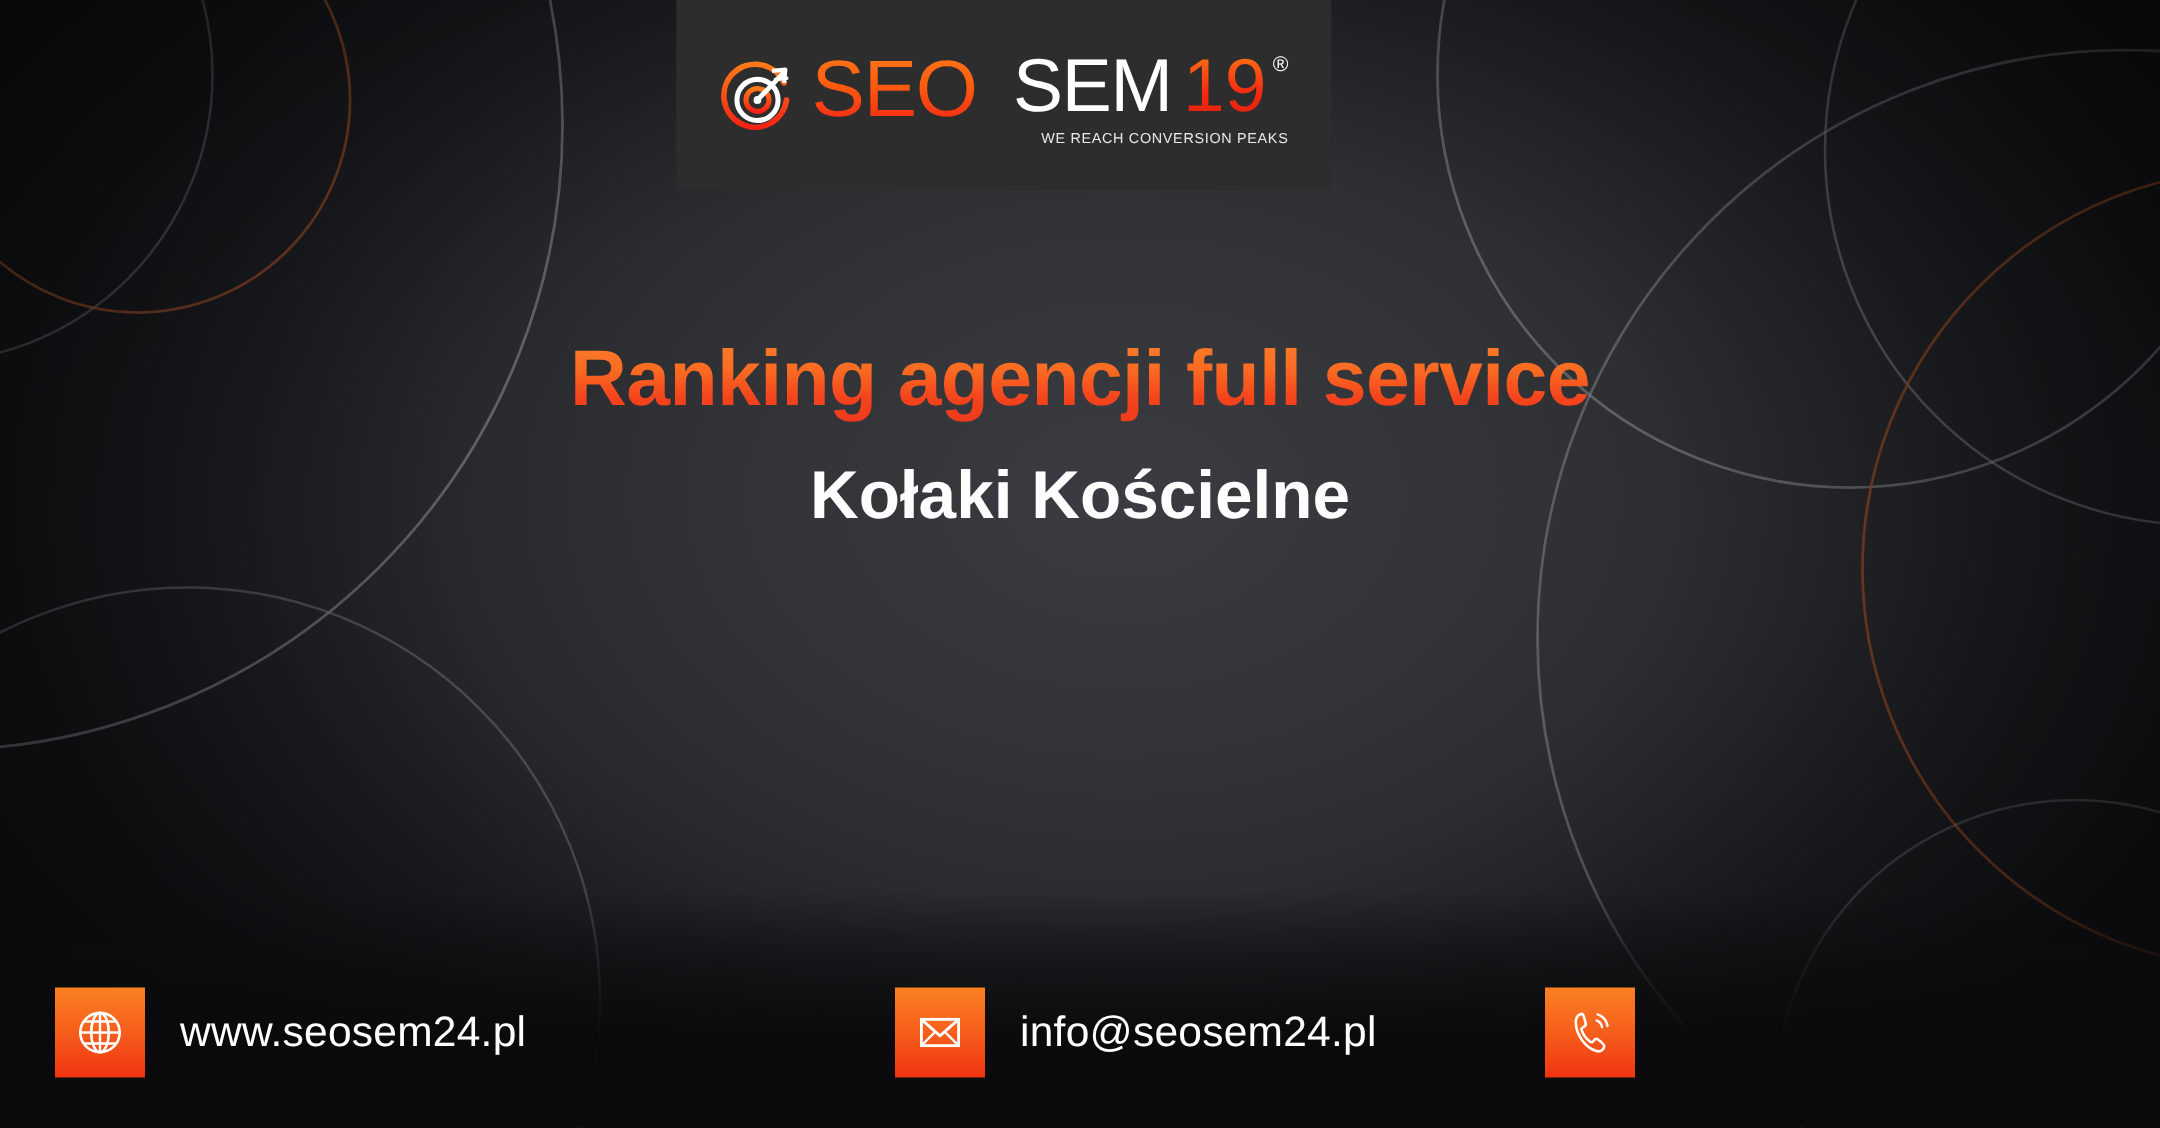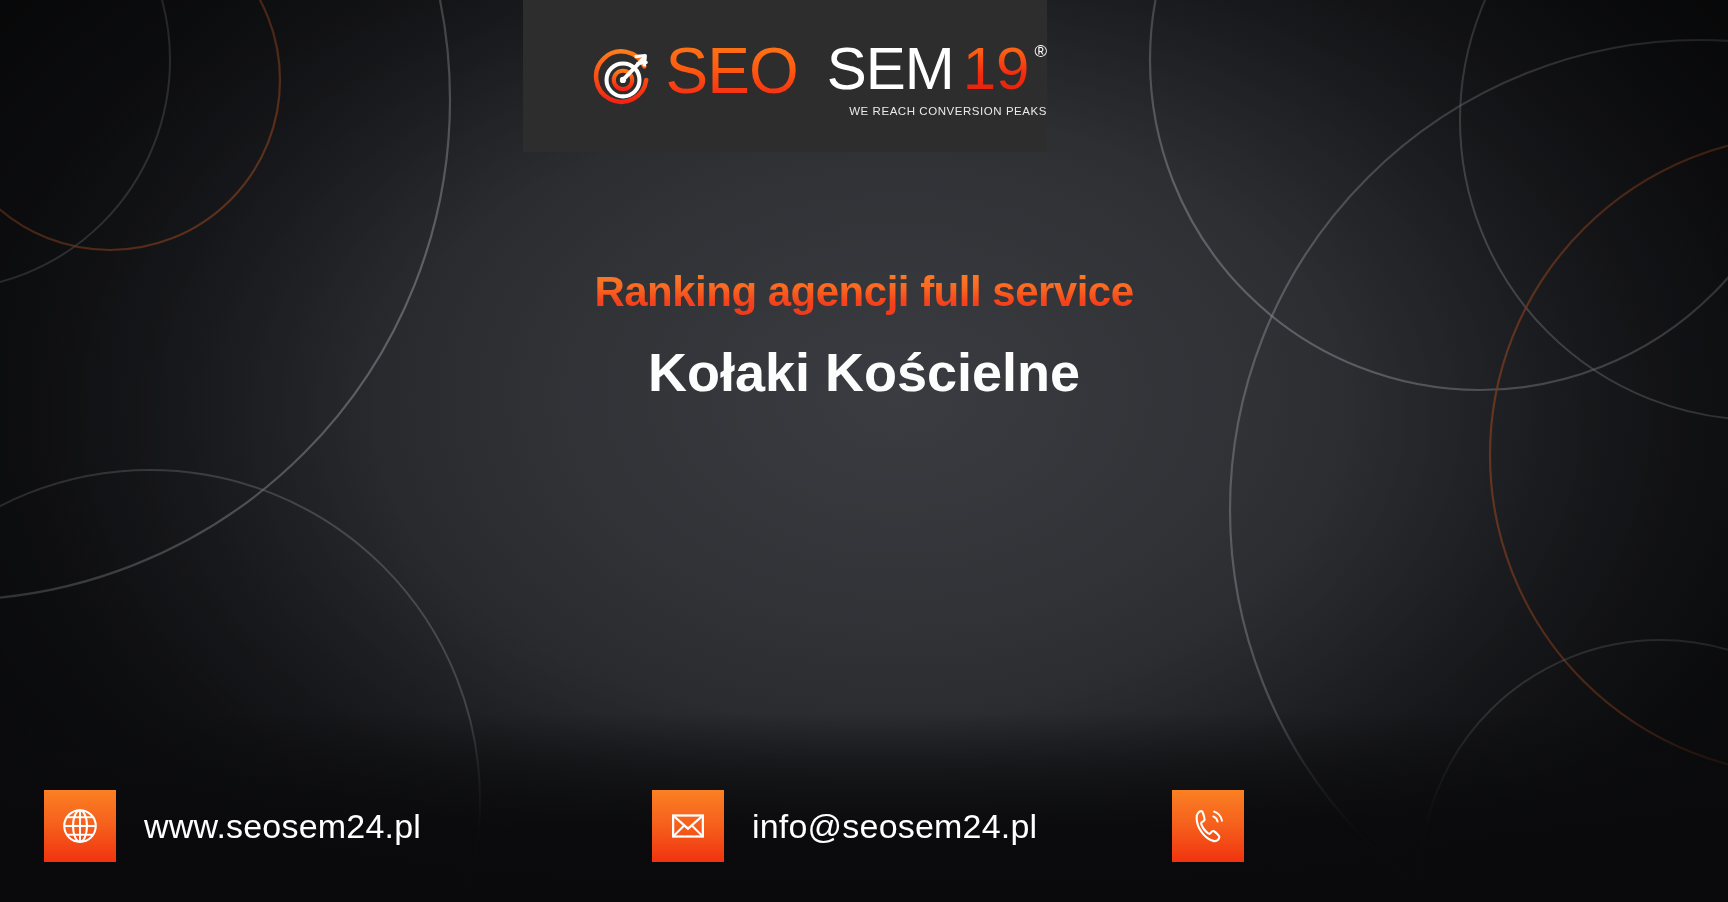--- a/index.html
+++ b/index.html
@@ -27,25 +27,25 @@
 
   .bg-deco{
     position:absolute; inset:0;
     z-index:1;
     pointer-events:none;
   }
 
   
   .logo-band{
     position:absolute;
-    left:523px; top:0;
+    left:541px; top:0;
     width:524px; height:152px;
     background:#2d2d2d;
     z-index:4;
-    display:flex; align-items:center; justify-content:flex-end;
+    display:flex; align-items:center; justify-content:center;
   }
   .logo{
     display:flex; align-items:center; gap:12px;
     transform:translateY(2px);
   }
   .logo-mark{ width:62px; height:62px; flex:none; }
   .logo-word{ display:flex; align-items:flex-start; }
   .logo-seo{
     font-size:64px; font-weight:400; letter-spacing:-1px;
     line-height:1;
@@ -68,21 +68,21 @@
     font-size:11.5px; letter-spacing:.55px; color:#e9e9e9;
     margin-top:6px; text-align:right; white-space:nowrap;
   }
 
   
   .main{
     position:absolute; left:0; right:0; top:268px;
     z-index:5; text-align:center;
   }
   .title{
-    font-size:42px; font-weight:bold; line-height:1.12;
+    font-size:63px; font-weight:bold; line-height:1.12;
     letter-spacing:-.5px;
     background:linear-gradient(180deg,#f9822c 0%,#fa6a22 40%,#f4431c 72%,#ee3a1c 100%);
     -webkit-background-clip:text; background-clip:text; color:transparent;
     white-space:nowrap;
   }
   .subtitle{
     margin-top:28px;
     font-size:54px; font-weight:700; color:#fdfdfd; line-height:1.1;
     white-space:nowrap;
   }
@@ -92,21 +92,21 @@
     position:absolute; left:0; bottom:0; width:1728px; height:190px;
     z-index:6;
     background:linear-gradient(180deg, rgba(12,12,14,0) 0%, rgba(12,12,14,.55) 28%, rgba(10,10,12,.95) 62%, #0a0a0c 100%);
   }
   .footer-row{
     position:absolute; left:0; right:0; bottom:40px;
     display:flex; align-items:center;
     padding-left:44px; padding-right:40px;
   }
   .fitem{ display:flex; align-items:center; }
-  .fitem.web{ width:608px; }
+  .fitem.web{ width:672px; }
   .fitem.mail{ width:520px; }
   .fitem.tel{ flex:1; }
   .fbadge{
     width:72px; height:72px; flex:none;
     background:linear-gradient(180deg,#fb8023 0%,#f6601c 48%,#f03310 100%);
     display:flex; align-items:center; justify-content:center;
   }
   .fbadge svg{ display:block; }
   .ftext{
     margin-left:28px; color:#fff; font-size:34px; letter-spacing:.2px;

